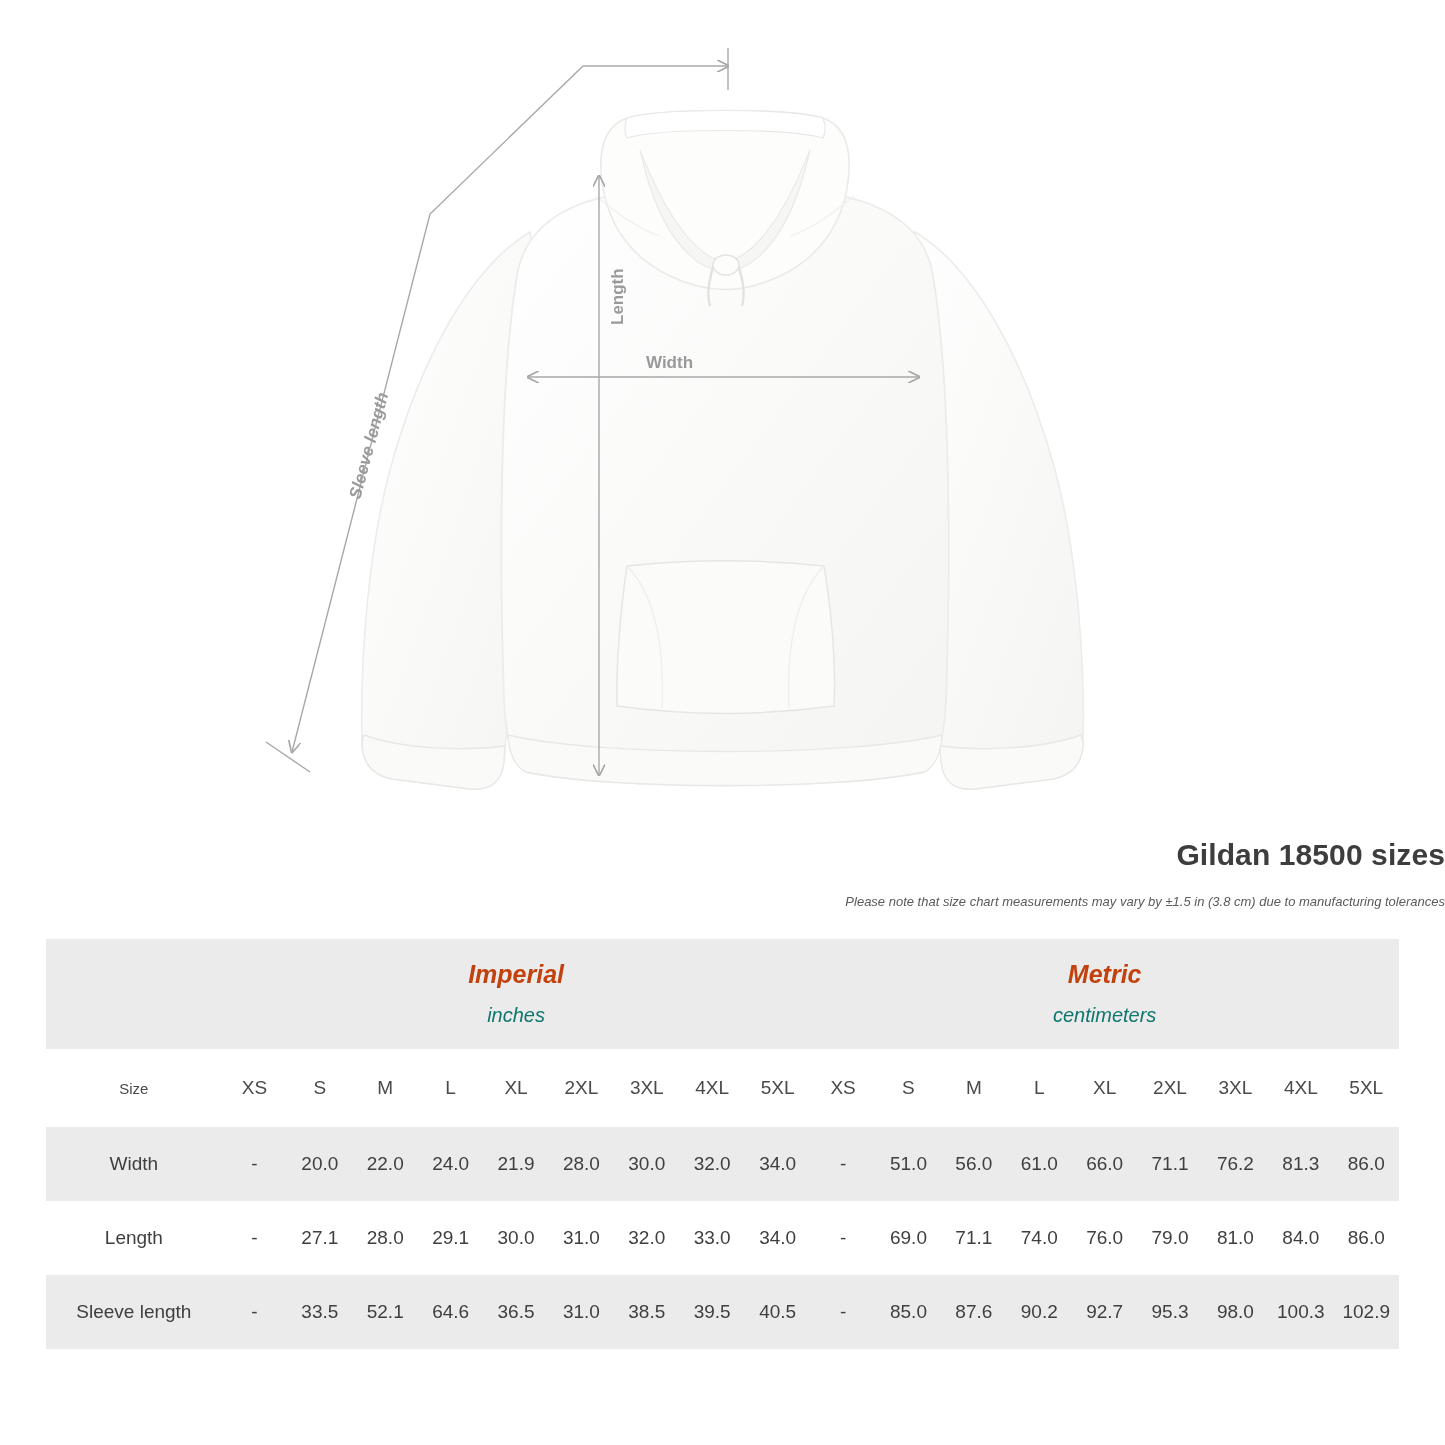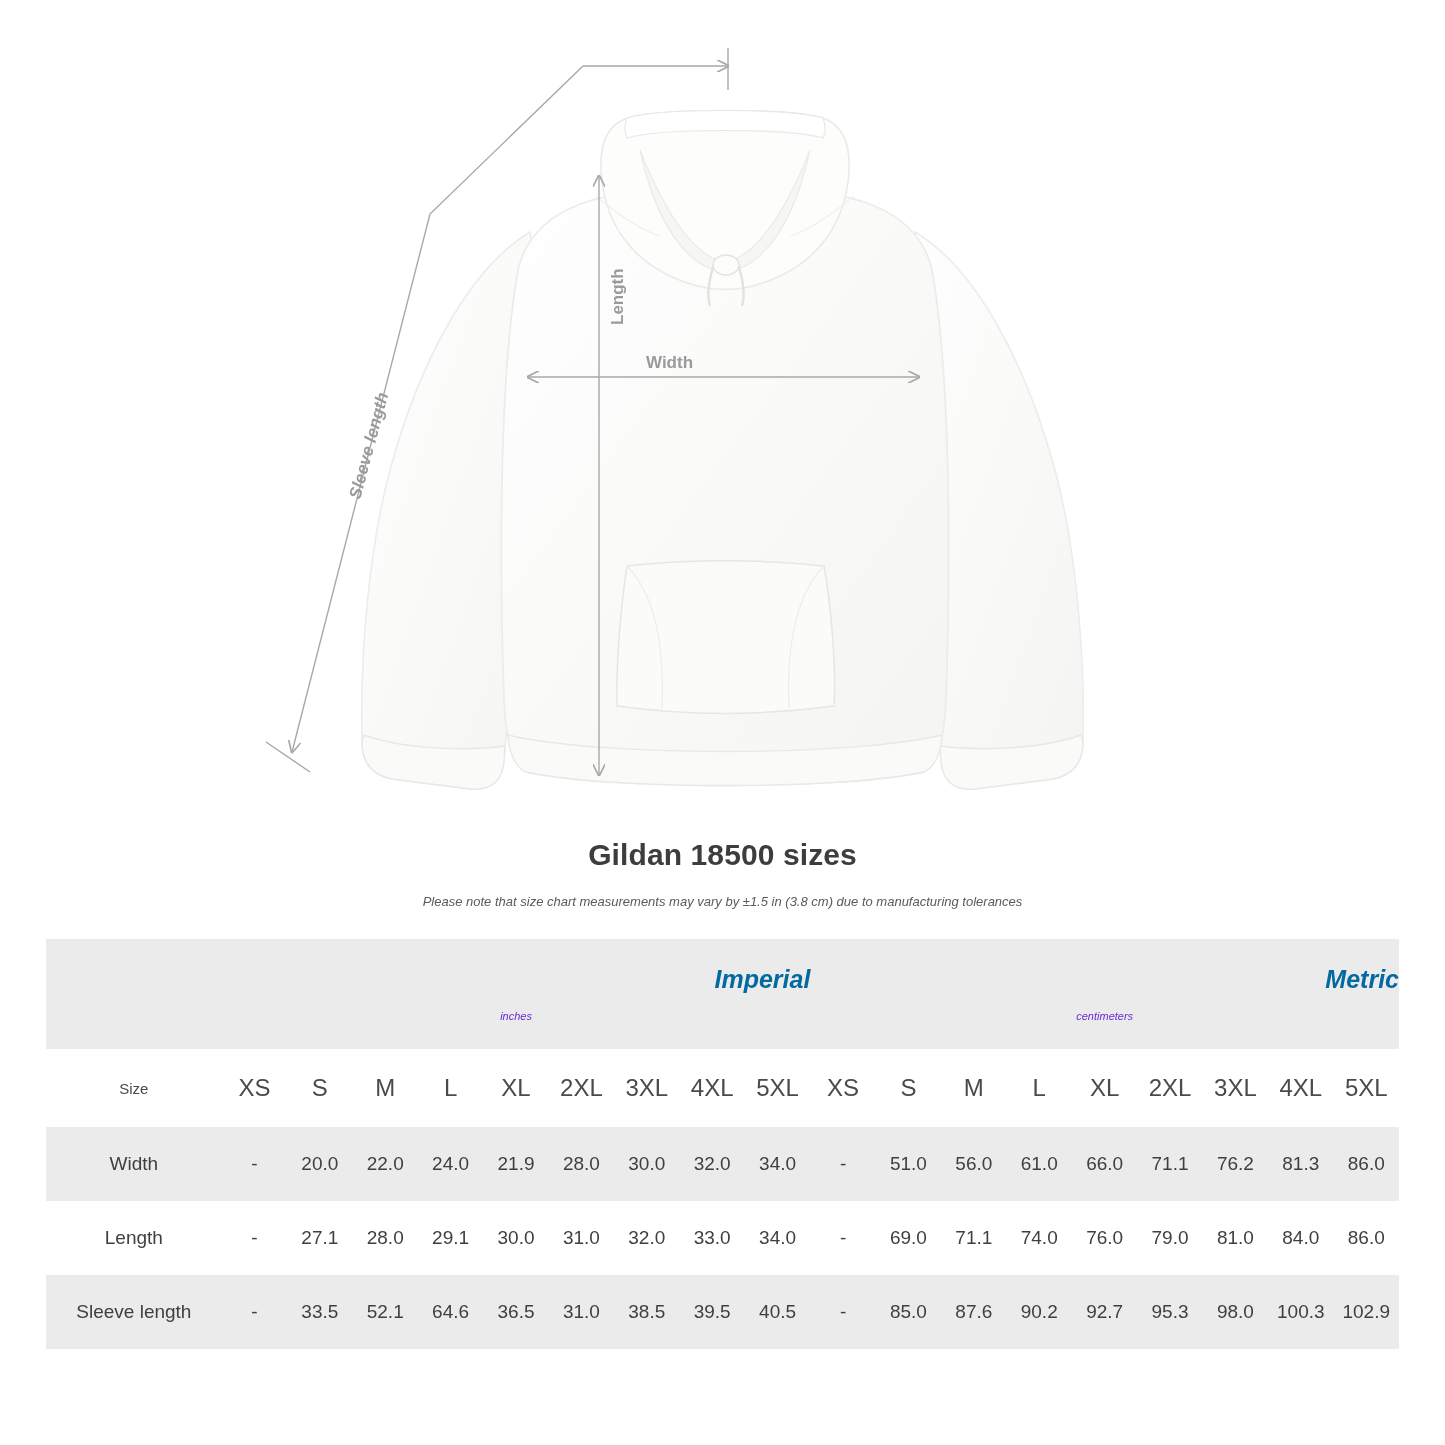--- a/index.html
+++ b/index.html
@@ -20,21 +20,21 @@
   
   .illustration {
     position: relative;
     width: 1445px;
     height: 830px;
   }
   .illustration svg { display: block; }
 
   
   .title-block {
-    text-align: center;
+    text-align: right;
     margin-top: 8px;
   }
   .chart-title {
     font-size: 30px;
     font-weight: bold;
     color: #3d3d3d;
     letter-spacing: 0.1px;
   }
   .chart-note {
     font-size: 13px;
@@ -60,33 +60,32 @@
   }
   .unit-header td {
     background: #ebebeb;
     height: 110px;
     padding: 0;
   }
   .unit-name {
     font-size: 25px;
     font-style: italic;
     font-weight: bold;
-    color: #0369a1;
+    color: #c2410c;
     line-height: 1.1;
-    text-align: right;
   }
   .unit-sub {
-    font-size: 11px;
+    font-size: 20px;
     font-style: italic;
-    color: #6d28d9;
+    color: #0f766e;
     margin-top: 16px;
   }
   .col-head td {
     height: 78px;
-    font-size: 24px;
+    font-size: 19px;
     color: #4a4a4a;
     font-weight: bold;
     background: #ffffff;
   }
   .col-head td.label-cell { font-size: 15px; }
   .row-body td {
     height: 74px;
     font-size: 19px;
     color: #3f3f3f;
   }

